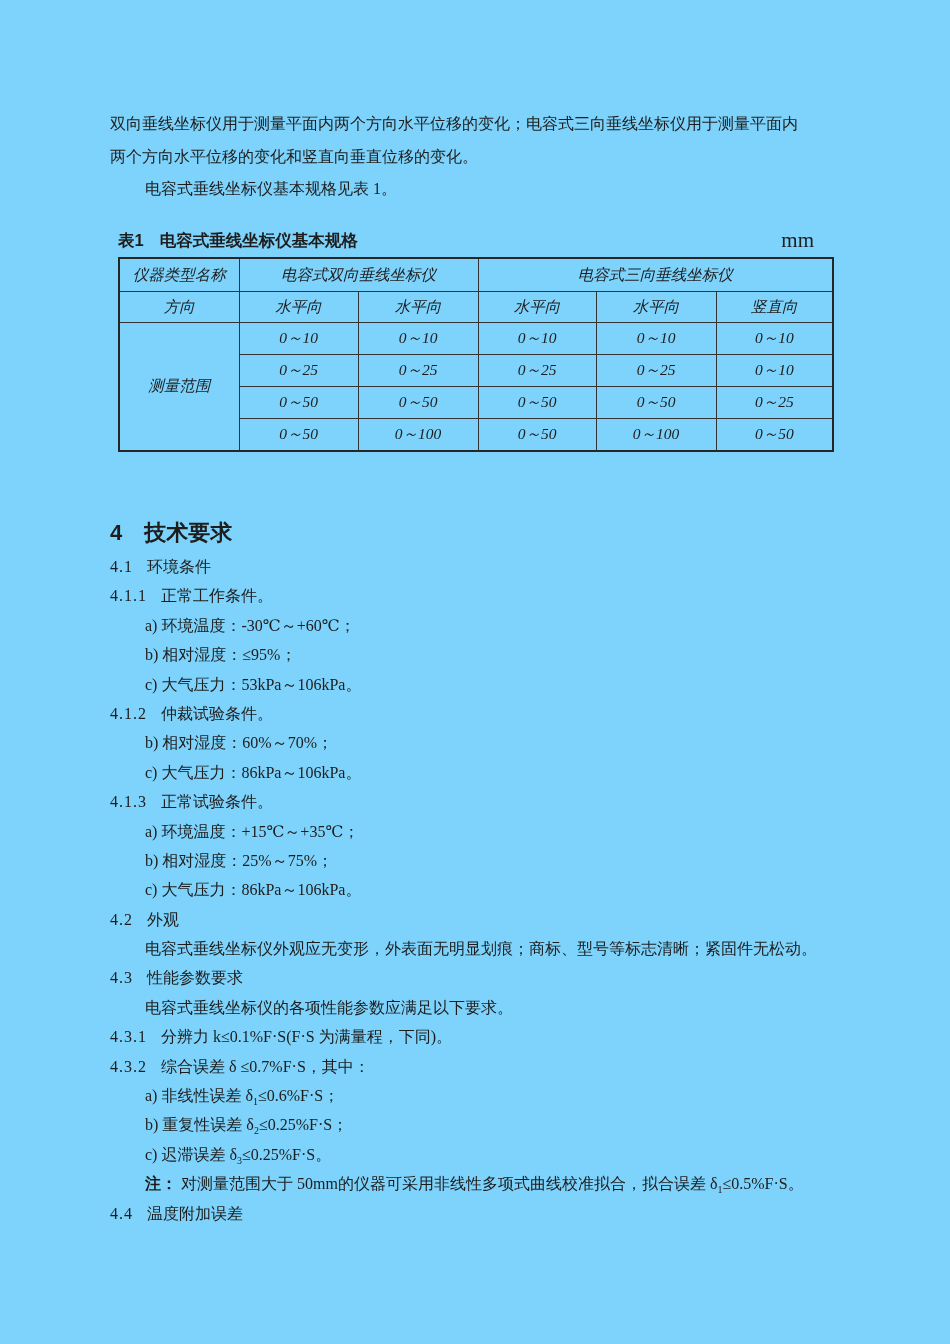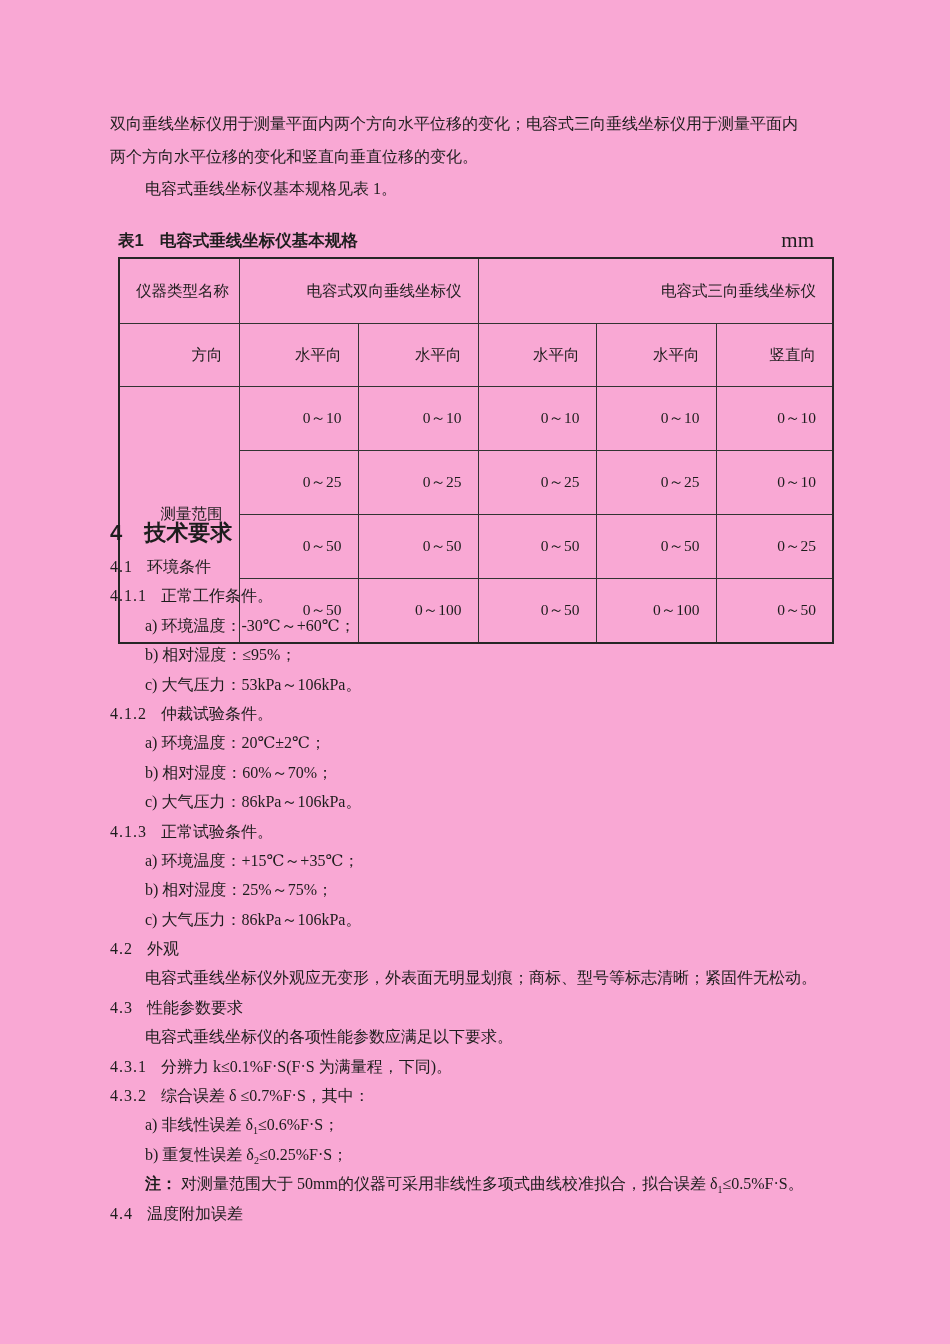--- a/index.html
+++ b/index.html
@@ -1,21 +1,21 @@
 <!DOCTYPE html>
 <html><head>
 <meta charset="utf-8">
 <style>
   html, body { margin: 0; padding: 0; background: #e8e8e8; }
   .page {
     position: relative;
     width: 950px;
     height: 1344px;
     margin: 0 auto;
-    background: #f9a8d4;
+    background: #7dd3fc;
     color: #1d1d1d;
     font-family: "Liberation Serif", "DejaVu Serif", serif;
     overflow: hidden;
   }
 
   
   .intro { position: absolute; left: 110px; top: 108px; right: 95px; }
   .intro .line { height: 32.5px; line-height: 32.5px; font-size: 16px; white-space: nowrap; }
   .indent { padding-left: 35px; }
 
@@ -34,23 +34,23 @@
   }
 
   
   .spec-table {
     position: absolute; left: 118px; top: 257px; width: 714px;
     border-collapse: collapse; table-layout: fixed;
     border: 2px solid #262626;
   }
   .spec-table td {
     border: 1px solid #333333;
-    text-align: right; vertical-align: middle;
-    font-size: 15.5px; padding: 16px; height: 31px;
-    white-space: nowrap; overflow: hidden;
+    text-align: center; vertical-align: middle;
+    font-size: 15.5px; padding: 0; height: 31px;
+    white-space: nowrap; overflow: hidden; font-style: italic;
   }
   .spec-table tr.hdr1 td { height: 32px; }
   .spec-table tr.hdr2 td { height: 30px; }
 
   
   .chapter {
     position: absolute; left: 110px; top: 518px;
     font-family: "Liberation Sans", "DejaVu Sans", sans-serif;
     font-weight: bold; font-size: 22px; line-height: 30px; white-space: nowrap;
   }
@@ -153,21 +153,20 @@
     <div class="line">
       <span class="num">4.1.1</span><span class="htitle">正常工作条件。</span>
     </div>
     <div class="line item">a) 环境温度：-30℃～+60℃；</div>
     <div class="line item">b) 相对湿度：≤95%；</div>
     <div class="line item">c) 大气压力：53kPa～106kPa。</div>
 
     <div class="line">
       <span class="num">4.1.2</span><span class="htitle">仲裁试验条件。</span>
     </div>
-    <div class="line item">a) 环境温度：20℃±2℃；</div>
     <div class="line item">b) 相对湿度：60%～70%；</div>
     <div class="line item">c) 大气压力：86kPa～106kPa。</div>
 
     <div class="line">
       <span class="num">4.1.3</span><span class="htitle">正常试验条件。</span>
     </div>
     <div class="line item">a) 环境温度：+15℃～+35℃；</div>
     <div class="line item">b) 相对湿度：25%～75%；</div>
     <div class="line item">c) 大气压力：86kPa～106kPa。</div>
 
@@ -187,20 +186,23 @@
 
     <div class="line">
       <span class="num">4.3.2</span><span>综合误差 δ ≤0.7%F·S，其中：</span>
     </div>
     <div class="line item">
       <span>a) 非线性误差 δ</span><sub>1</sub><span>≤0.6%F·S；</span>
     </div>
     <div class="line item">
       <span>b) 重复性误差 δ</span><sub>2</sub><span>≤0.25%F·S；</span>
     </div>
+    <div class="line item">
+      <span>c) 迟滞误差 δ</span><sub>3</sub><span>≤0.25%F·S。</span>
+    </div>
     <div class="line note">
       <span class="n-label">注：</span><span>对测量范围大于 50mm的仪器可采用非线性多项式曲线校准拟合，拟合误差 δ</span><sub>1</sub><span>≤0.5%F·S。</span>
     </div>
 
     <div class="line">
       <span class="num">4.4</span><span class="htitle">温度附加误差</span>
     </div>
 
   </div>
 </div>

